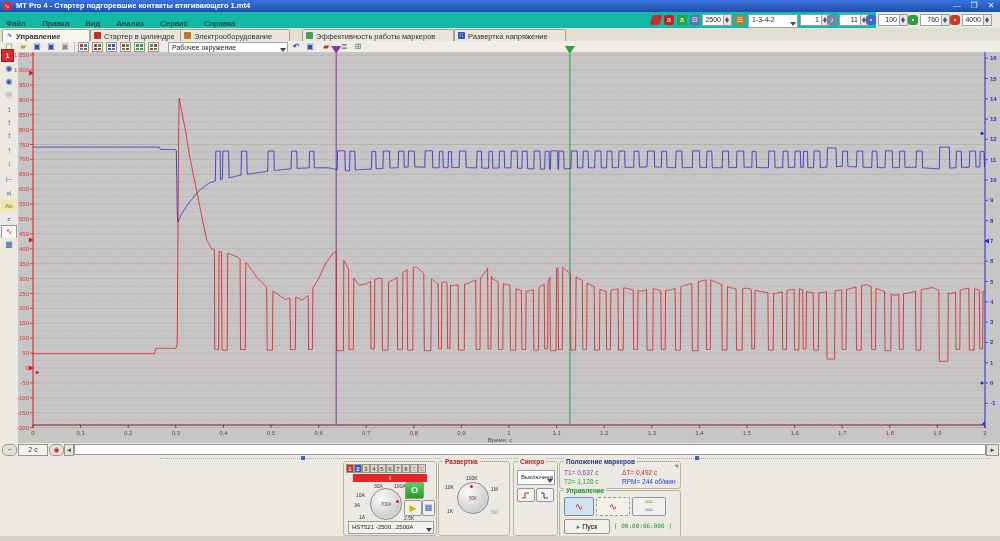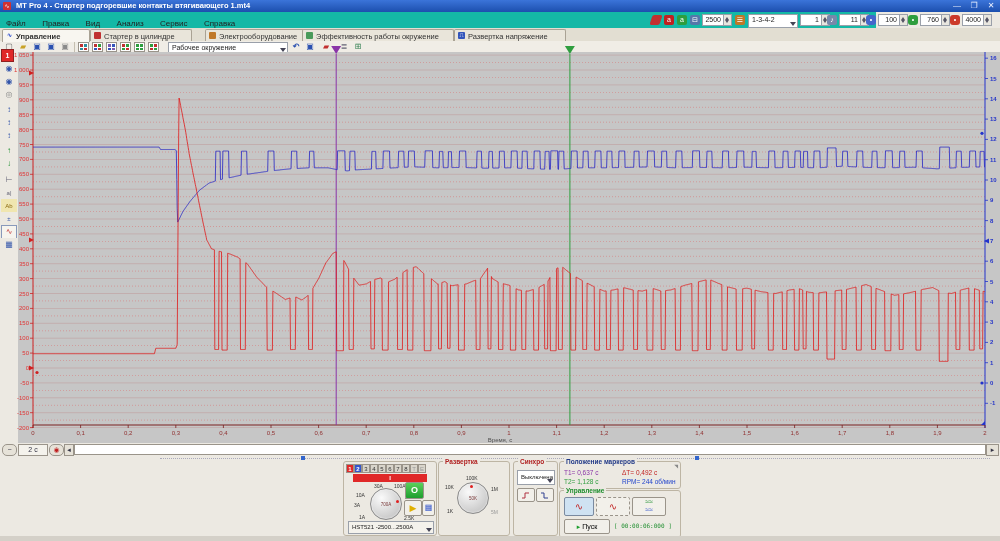--- a/index.html
+++ b/index.html
@@ -140,27 +140,27 @@
 
   <div id="tabs" class="a">
     <span class="tab active" style="left:2px;width:86px;">
       <span class="ti" style="background:transparent;color:#2244cc;">∿</span>
       <span class="tl">Управление</span>
       </span>
     <span class="tab" style="left:90px;width:100px;">
       <span class="ti" style="background:#c03030;"></span>
       <span class="tl">Стартер в цилиндре</span>
       </span>
-    <span class="tab" style="left:180px;width:108px;margin-left:25px;">
+    <span class="tab" style="left:180px;width:108px;">
       <span class="ti" style="background:#c07828;"></span>
       <span class="tl">Электрооборудование</span>
       </span>
     <span class="tab" style="left:302px;width:150px;">
       <span class="ti" style="background:#4a9a5a;"></span>
-      <span class="tl">Эффективность работы окружение</span>
+      <span class="tl">Эффективность работы маркеров</span>
       </span>
     <span class="tab" style="left:454px;width:110px;">
       <span class="ti" style="background:#3355bb;">⎍</span>
       <span class="tl">Развертка напряжение</span>
       </span>
   </div>
 
   <div id="toolbar2" class="a">
     <span class="tb" style="left:3px;color:#666;">▢</span>
     <span class="tb" style="left:17px;color:#c9a227;">▰</span>

